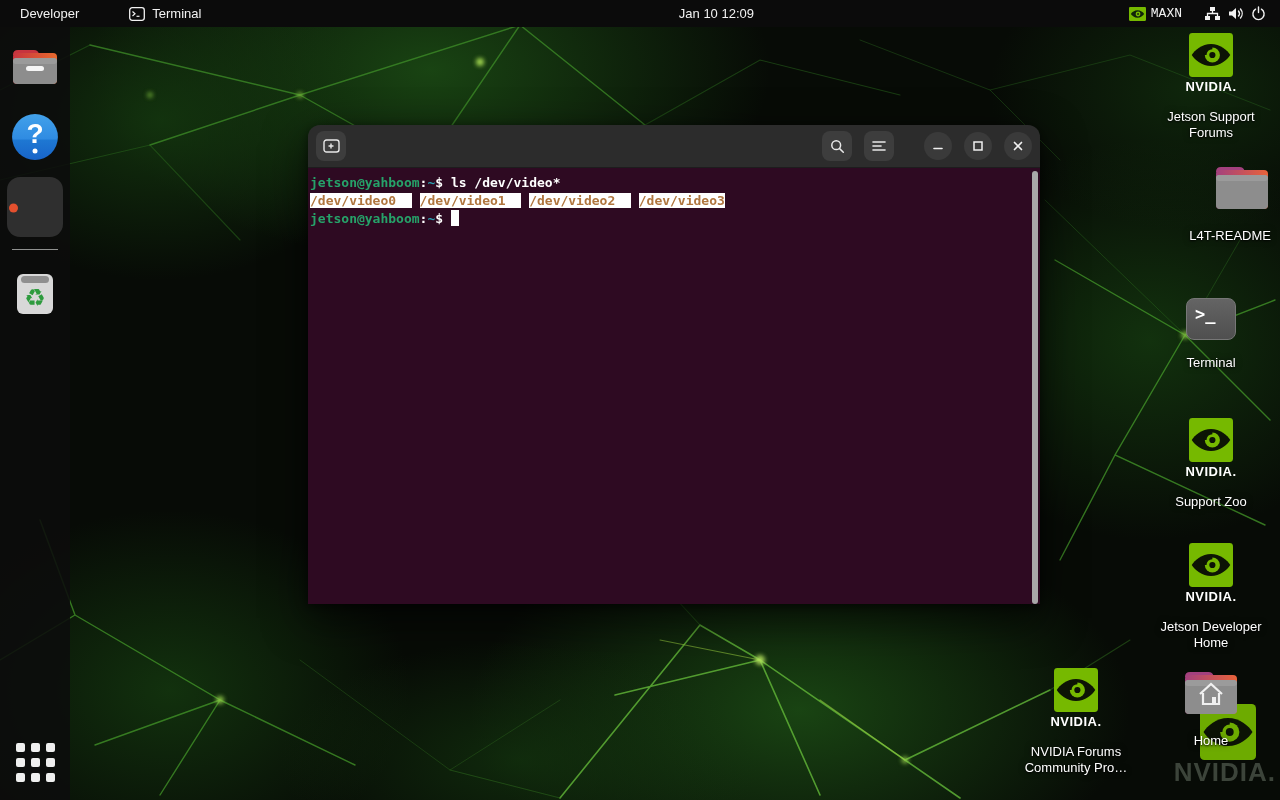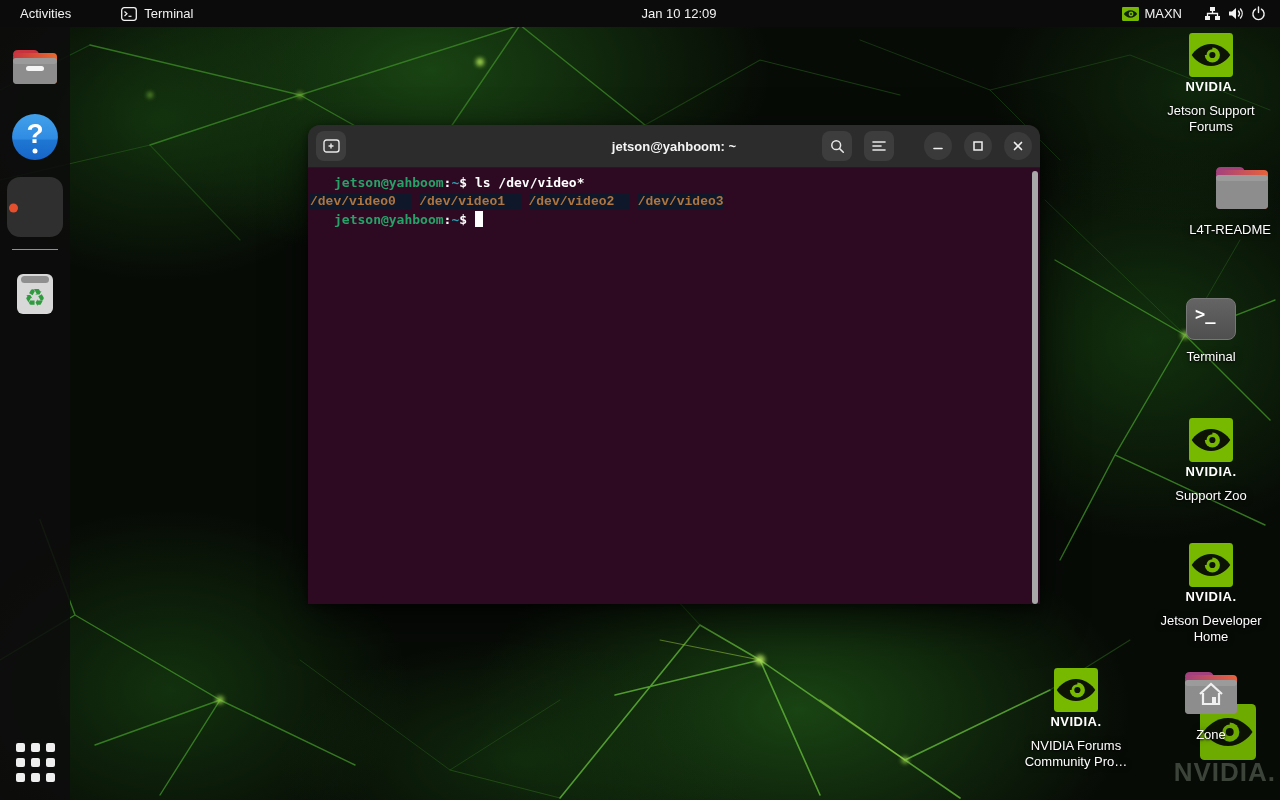--- a/index.html
+++ b/index.html
@@ -12,42 +12,42 @@
   .watermark { position:absolute; right:0; bottom:8px; width:190px; text-align:right; z-index:1; }
   .watermark .wm-eye { position:absolute; right:24px; bottom:32px; width:56px; height:56px; opacity:.92; }
   .watermark .wm-text { position:absolute; right:4px; bottom:4px; font-size:26px; font-weight:bold; letter-spacing:1px; color:#3c443a; }
 
   
   .topbar { position:absolute; top:0; left:0; width:1280px; height:27px; background:#0b0b0b; z-index:40;
             display:flex; align-items:center; color:#f2f2f2; font-size:13px; }
   .tb-item { height:27px; display:flex; align-items:center; padding:0 10px; cursor:default; }
   .tb-activities { margin-left:10px; }
   .tb-app { margin-left:30px; gap:7px; }
-  .tb-clock { position:absolute; left:604px; width:150px; text-align:center; top:0; height:27px; line-height:27px; }
-  .tb-right { position:absolute; right:8px; top:0; height:27px; display:flex; align-items:center; gap:6px; padding:0 6px; }
+  .tb-clock { position:absolute; left:604px; width:150px; text-align:right; top:0; height:27px; line-height:27px; }
+  .tb-right { position:absolute; right:8px; top:0; height:27px; display:flex; align-items:center; gap:6px; padding:0 6px;font-family:Liberation Mono, monospace; }
   .tb-maxn { display:flex; align-items:center; gap:5px; margin-right:16px; }
   .tb-icon { display:inline-flex; align-items:center; justify-content:center; }
 
   
   .dock { position:absolute; top:27px; left:0; width:70px; height:773px; background:rgba(12,12,12,0.88);
           z-index:30; display:flex; flex-direction:column; align-items:center; }
   .dock-item { position:relative; width:70px; display:flex; align-items:center; justify-content:center; }
   .dock-item.slot-files   { margin-top:12px; height:56px; }
   .dock-item.slot-help    { margin-top:14px; height:56px; }
   .dock-item.slot-terminal{ margin-top:12px; height:62px; }
   .dock-item.slot-trash   { margin-top:16px; height:56px; }
   .dock-tile { position:absolute; left:7px; top:0; width:56px; height:60px; background:#2f2f2f; border-radius:13px; }
   .dock-dot { position:absolute; left:9px; top:50%; transform:translateY(-50%); width:9px; height:9px; border-radius:50%; background:#e4502e; }
   .dock-sep { width:46px; height:1px; background:rgba(255,255,255,0.55); margin-top:10px; }
   .show-apps { margin-top:auto; margin-bottom:18px; display:grid; grid-template-columns:repeat(3,9px); grid-template-rows:repeat(3,9px); gap:6px; cursor:pointer; }
   .show-apps span { background:#efefef; border-radius:2px; }
 
   
   .desktop-icon { position:absolute; width:120px; display:flex; flex-direction:column; align-items:center; z-index:5; cursor:default; }
-  .di-label { margin-top:9px; color:#ffffff; font-size:13px; line-height:16px; text-align:center; max-width:118px;
+  .di-label { margin-top:15px; color:#ffffff; font-size:13px; line-height:16px; text-align:center; max-width:118px;
               text-shadow:0 1px 2px rgba(0,0,0,0.95), 0 0 6px rgba(0,0,0,0.7); }
   .nv-appicon { display:flex; flex-direction:column; align-items:center; }
   .nv-wordmark { color:#fff; font-weight:bold; font-size:13px; letter-spacing:0.5px; margin-top:2px; }
   .di-0 { left:1151px; top:33px; }
   .di-1 { left:1151px; top:163px;align-items:flex-end; }
   .di-2 { left:1151px; top:298px; }
   .di-3 { left:1151px; top:418px; }
   .di-4 { left:1151px; top:543px; }
   .di-5 { left:1016px; top:668px; }
   .di-6 { left:1151px; top:668px; }
@@ -63,24 +63,24 @@
               border-bottom:1px solid #1d1d1d; display:flex; align-items:center; }
   .tb-title { position:absolute; left:0; right:0; text-align:center; color:#f5f5f5; font-size:13px; font-weight:bold; pointer-events:none; }
   .hbtn { width:30px; height:30px; border-radius:8px; background:#3d3d3d; display:flex; align-items:center; justify-content:center; cursor:pointer; }
   .hbtn.round { border-radius:50%; width:28px; height:28px; background:#3a3a3a; }
   .btn-newtab { margin-left:8px; }
   .btn-group-right { position:absolute; right:8px; display:flex; align-items:center; gap:12px; }
   .btn-gap { width:6px; }
   .term-body { position:relative; height:436px; background:#2e0a22; overflow:hidden; }
   .term-text { padding:6px 14px 0 2px; font-family:"DejaVu Sans Mono", monospace; font-size:13px; font-weight:bold;
                line-height:18px; white-space:pre; }
-  .seg-user { color:#26a269;margin-left:24px; }
+  .seg-user { color:#26a269; }
   .seg-plain { color:#ffffff; }
   .seg-path { color:#2aa1b3; }
-  .seg-device { color:#b0763f; background:#0f172a;font-family:Liberation Mono, monospace; }
+  .seg-device { color:#b0763f; background:#ffffff; }
   .cursor-block { display:inline-block; width:8px; height:16px; background:#ffffff; vertical-align:-3px; }
   .scrollbar { position:absolute; right:2px; top:3px; bottom:0; width:6px; background:#a8a8a8; border-radius:3px; }
 </style>
 </head>
 <body>
 
 <div class="screen">
 
   <svg class="wallpaper" width="1280" height="800" viewBox="0 0 1280 800">
     <defs>
@@ -221,26 +221,26 @@
     <path d="M3 9 q0 -5 5 -5 h18.56 q4 0 5 4 l1 4 h-24.36z" fill="#a3417e"></path>
     <rect x="3" y="7" width="52" height="39" rx="4" fill="url(#fta3417e)"></rect>
     <rect x="3" y="12" width="52" height="34" rx="4" fill="#8d8d8d"></rect>
     <rect x="3" y="12" width="52" height="6" rx="3" fill="#9b9b9b"></rect>
     <g stroke="#f0f0f0" stroke-width="2.2" fill="none">
       <path d="M18 26 L29 16 L40 26"></path>
       <path d="M21 25 V36 H37 V25"></path>
       <rect x="30" y="29" width="4" height="7" fill="#f0f0f0" stroke="none"></rect>
           </g>
         </svg>
-        <div class="di-label">Zone</div>
+        <div class="di-label">Home</div>
       </div>
     </div>
 
   <div class="topbar">
-    <div class="tb-item tb-activities">Activities</div>
+    <div class="tb-item tb-activities">Developer</div>
     <div class="tb-item tb-app">
       <svg width="16" height="14" viewBox="0 0 16 14">
         <rect x="0.7" y="0.7" width="14.6" height="12.6" rx="2.5" fill="none" stroke="#f2f2f2" stroke-width="1.3"></rect>
         <path d="M3.5 4.5 L6 6.8 L3.5 9" stroke="#f2f2f2" stroke-width="1.2" fill="none"></path>
         <line x1="7.5" y1="9.3" x2="10.5" y2="9.3" stroke="#f2f2f2" stroke-width="1.2"></line>
       </svg>
       <span>Terminal</span>
     </div>
     <div class="tb-clock">Jan 10  12:09</div>
     <div class="tb-right">
@@ -330,21 +330,20 @@
   </div>
 
   <div class="window">
     <div class="titlebar">
       <div class="hbtn btn-newtab">
         <svg width="17" height="14" viewBox="0 0 17 14">
           <rect x="1" y="1" width="15" height="12" rx="2.5" fill="none" stroke="#e8e8e8" stroke-width="1.4"></rect>
           <path d="M6 7 H10 M8 5 V9" stroke="#e8e8e8" stroke-width="1.4" stroke-linecap="round"></path>
         </svg>
       </div>
-      <div class="tb-title">jetson@yahboom: ~</div>
       <div class="btn-group-right">
         <div class="hbtn">
           <svg width="15" height="15" viewBox="0 0 15 15">
             <circle cx="6.2" cy="6.2" r="4.4" fill="none" stroke="#e8e8e8" stroke-width="1.5"></circle>
             <line x1="9.6" y1="9.6" x2="13.3" y2="13.3" stroke="#e8e8e8" stroke-width="1.5" stroke-linecap="round"></line>
           </svg>
         </div>
         <div class="hbtn">
           <svg width="14" height="12" viewBox="0 0 14 12">
             <line x1="1" y1="2" x2="13" y2="2" stroke="#e8e8e8" stroke-width="1.6" stroke-linecap="round"></line>

